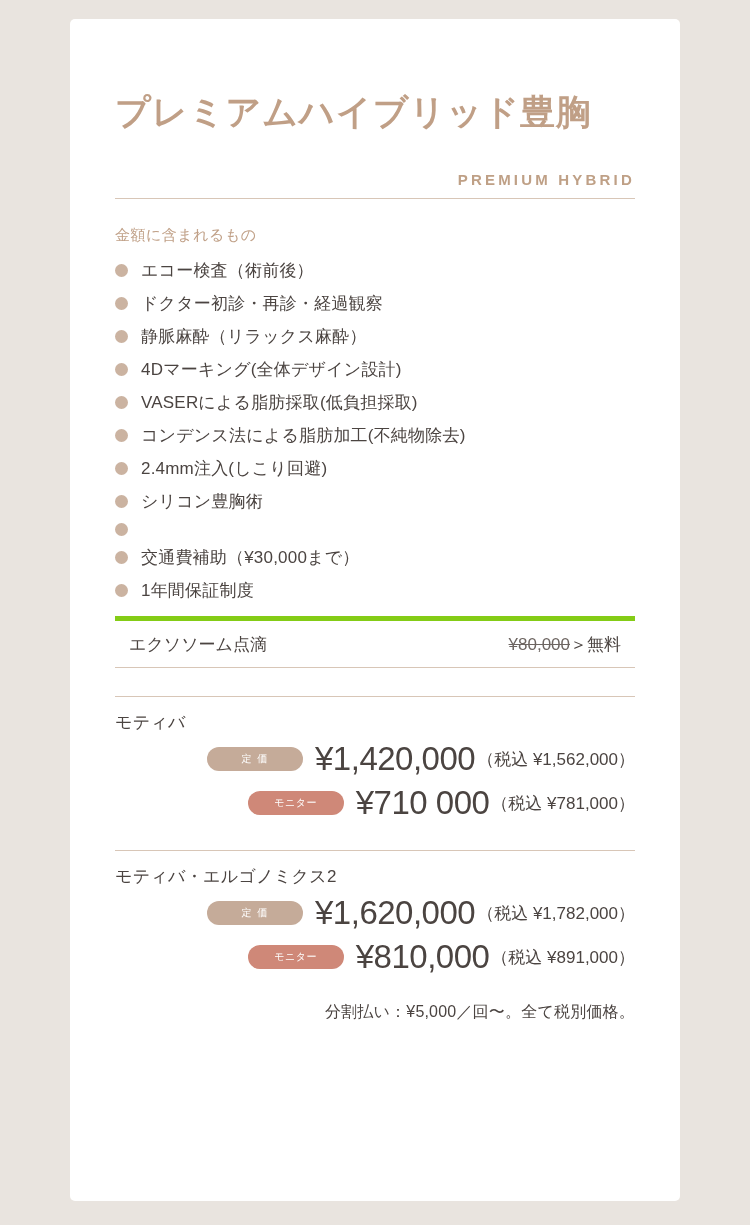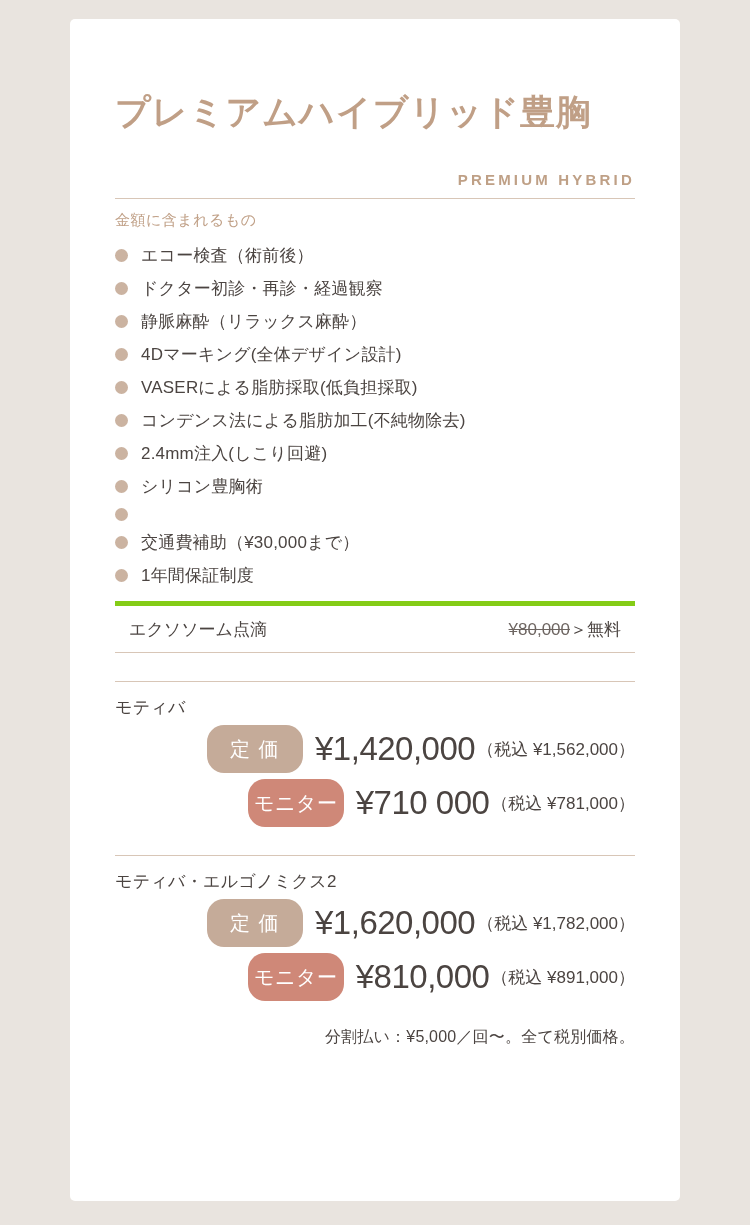--- a/index.html
+++ b/index.html
@@ -47,21 +47,21 @@
   .subtitle {
     font-size: 15px;
     letter-spacing: 3.2px;
     color: #bfa086;
     font-weight: 600;
     padding-left: 15px;
   }
 
   
   .section-label {
-    margin-top: 12px;
+    margin-top: 27px;
     font-size: 15px;
     color: #c0a087;
     letter-spacing: 0.5px;
   }
   ul.includes {
     list-style: none;
     margin: 14px 0 0 0;
     padding: 0;
   }
   ul.includes li {
@@ -121,26 +121,26 @@
     letter-spacing: 0.3px;
   }
   .price-row {
     display: flex;
     align-items: center;
     justify-content: flex-end;
     margin-bottom: 6px;
   }
   .tag {
     width: 96px;
-    height: 48px;
+    height: 24px;
     border-radius: 17px;
     display: flex;
     align-items: center;
     justify-content: center;
-    font-size: 20px;
+    font-size: 10px;
     color: #ffffff;
     letter-spacing: 1.5px;
     flex: 0 0 auto;
   }
   .tag.regular { background: #c5ab99; }
   .tag.monitor { background: #cf8878; letter-spacing: 0.5px; }
   .price-main {
     font-size: 33px;
     color: #4b4441;
     margin-left: 12px;

